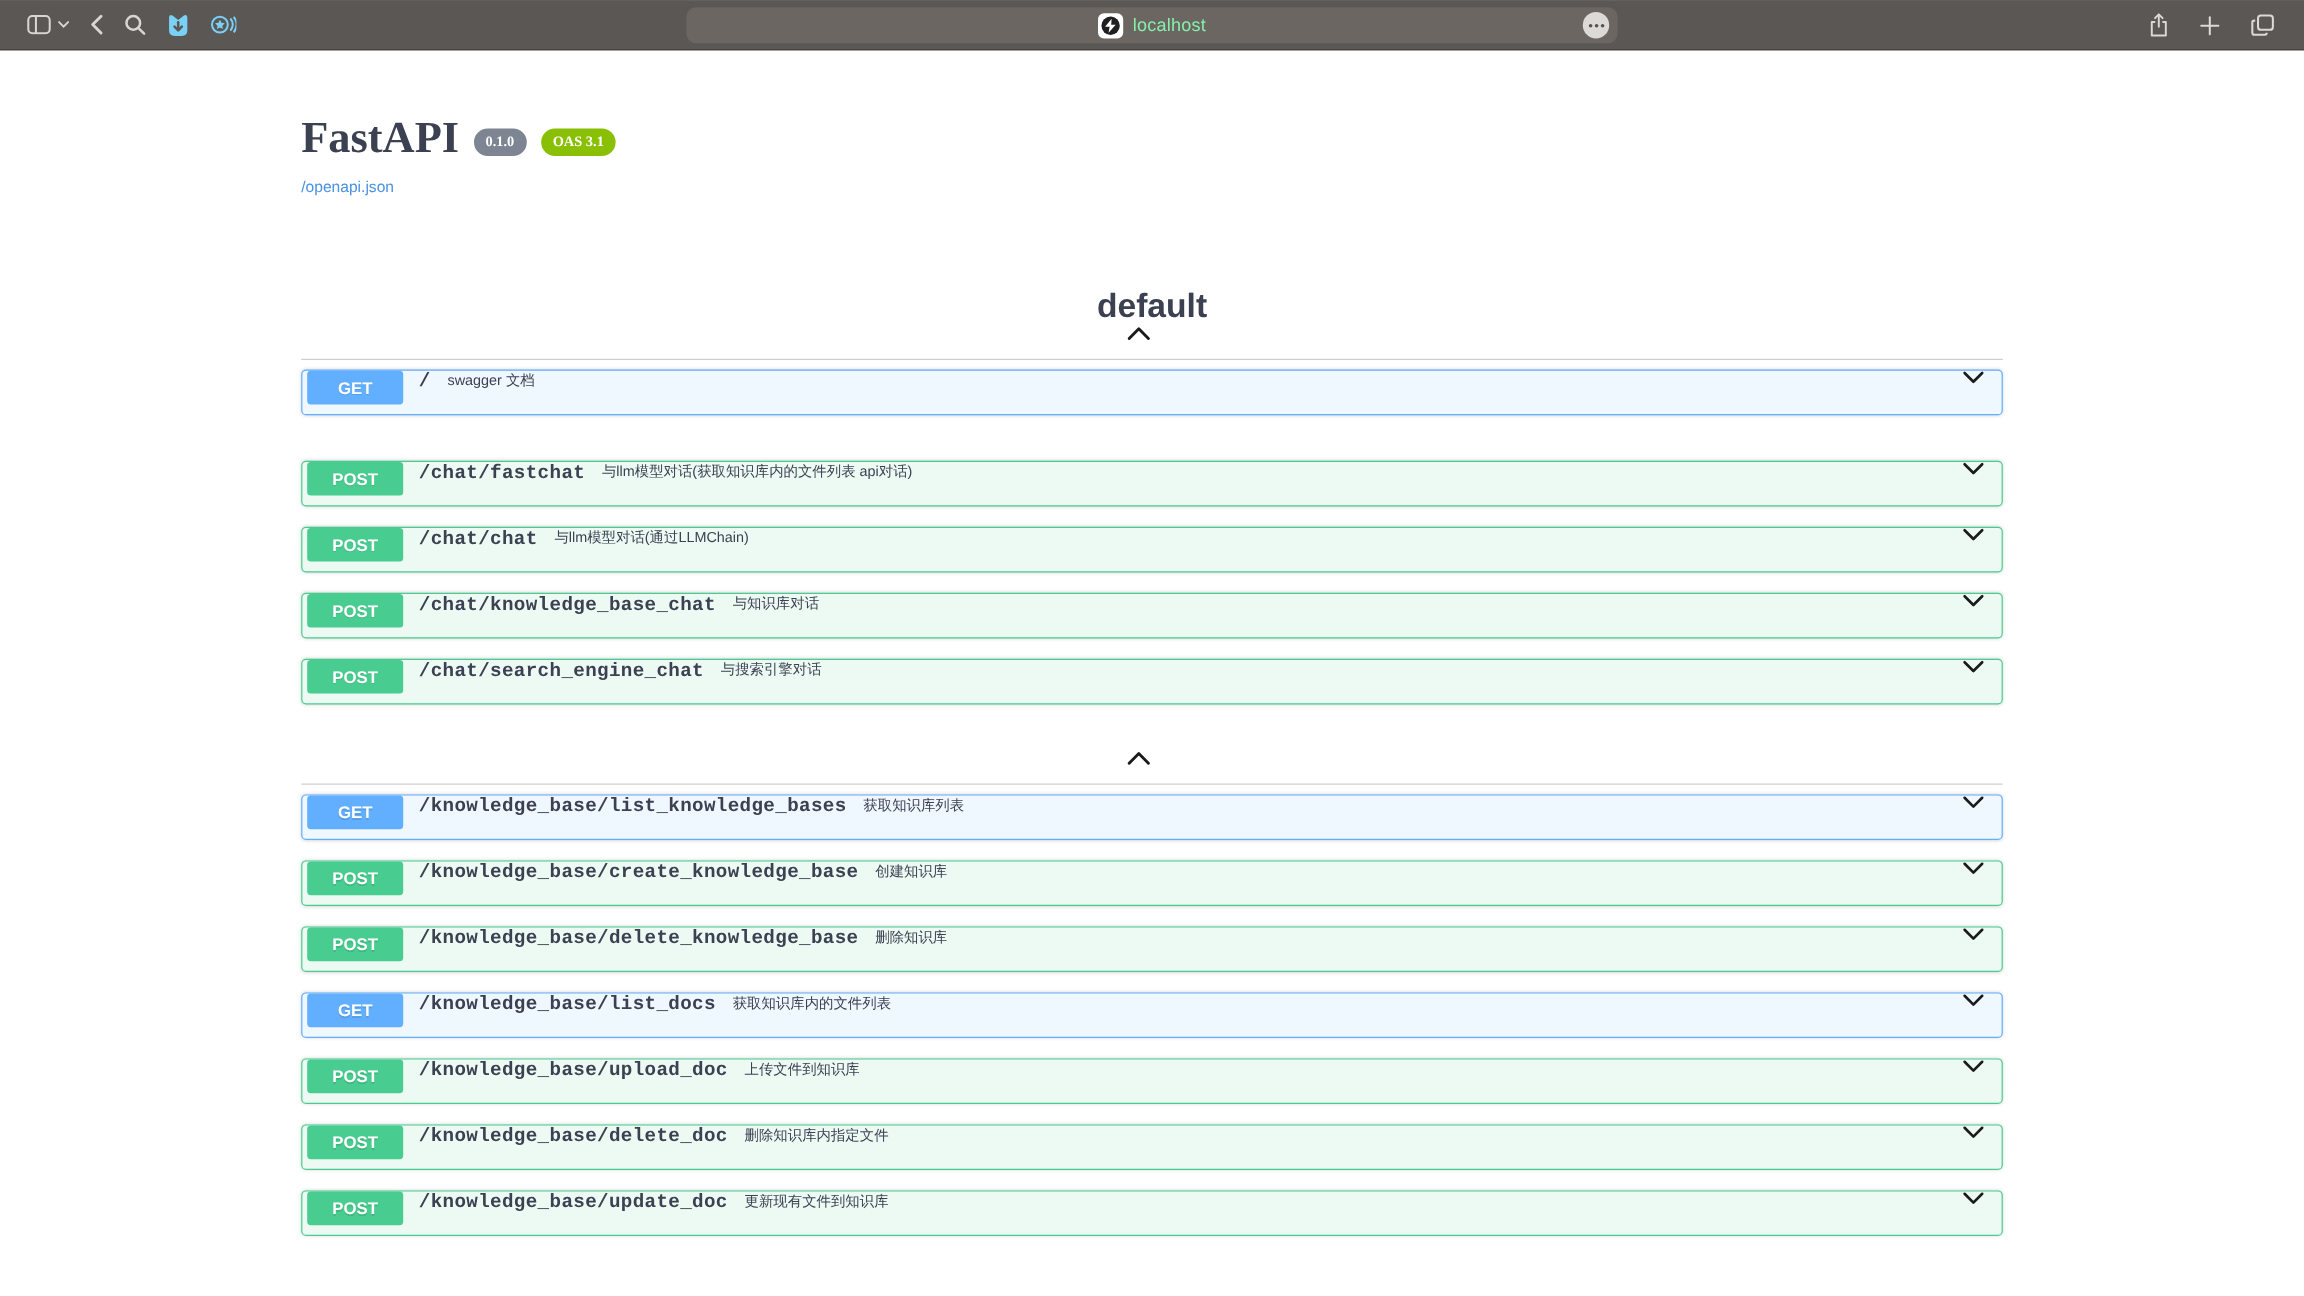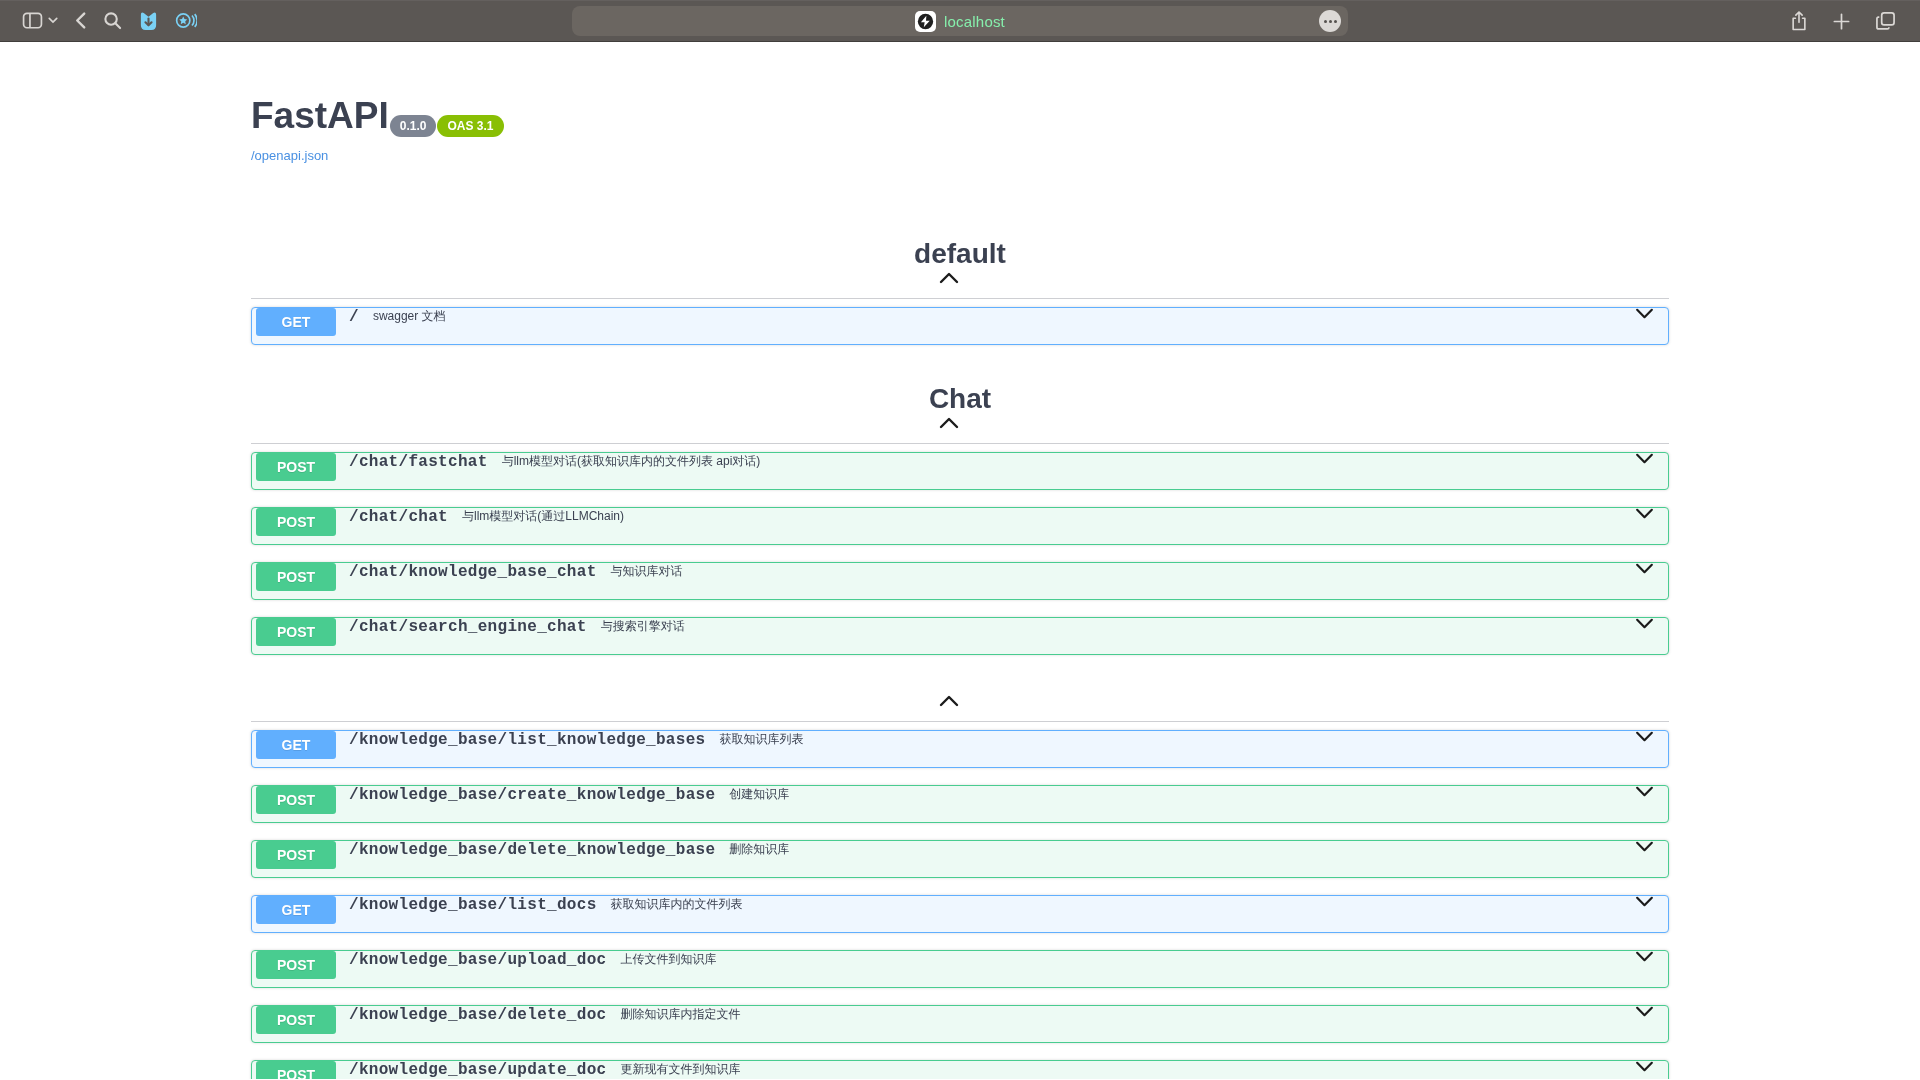--- a/index.html
+++ b/index.html
@@ -70,21 +70,21 @@
     display: flex; align-items: center; justify-content: center;
     gap: 2px;
   }
   .ellipsis-btn i { width: 3px; height: 3px; border-radius: 50%; background: #55514e; }
 
   
   .page { height: 1037px; overflow: hidden; background: #fff; }
   .wrapper { width: 1418px; margin: 0 auto; padding-top: 54px; }
 
   .info-title {
-    display: flex; align-items: flex-end; gap: 1px;
+    display: flex; align-items: center; gap: 12px; font-family: Liberation Serif, serif;
   }
   .info-title h1 {
     font-size: 37px;
     font-weight: bold;
     color: var(--title-color, #3b4151);
     line-height: 1.1;
   }
   .badge {
     display: inline-block;
     color: #fff;
@@ -287,28 +287,20 @@
     <span class="expand-arrow">
       <svg width="19" height="11" viewBox="0 0 20 12" fill="none" stroke="currentColor" stroke-width="2.4" stroke-linecap="round" stroke-linejoin="round">
         <polyline points="2,2 10,10 18,2"></polyline>
       </svg>
     </span>
   </div>
 </div>
   </div>
 
   <div class="tag-section">
-    <div class="tag-header">
-      <h2>Chat</h2>
-      <span class="collapse-arrow">
-        <svg width="20" height="12" viewBox="0 0 20 12" fill="none" stroke="currentColor" stroke-width="2.4" stroke-linecap="round" stroke-linejoin="round">
-          <polyline points="2,10 10,2 18,10"></polyline>
-        </svg>
-      </span>
-    </div>
     <div class="opblocks">
   <div class="opblock opblock-post">
     <span class="method">POST</span>
     <span class="path">/chat/fastchat</span>
     <span class="desc">与llm模型对话(获取知识库内的文件列表 api对话)</span>
     <span class="expand-arrow">
       <svg width="19" height="11" viewBox="0 0 20 12" fill="none" stroke="currentColor" stroke-width="2.4" stroke-linecap="round" stroke-linejoin="round">
         <polyline points="2,2 10,10 18,2"></polyline>
       </svg>
     </span>

